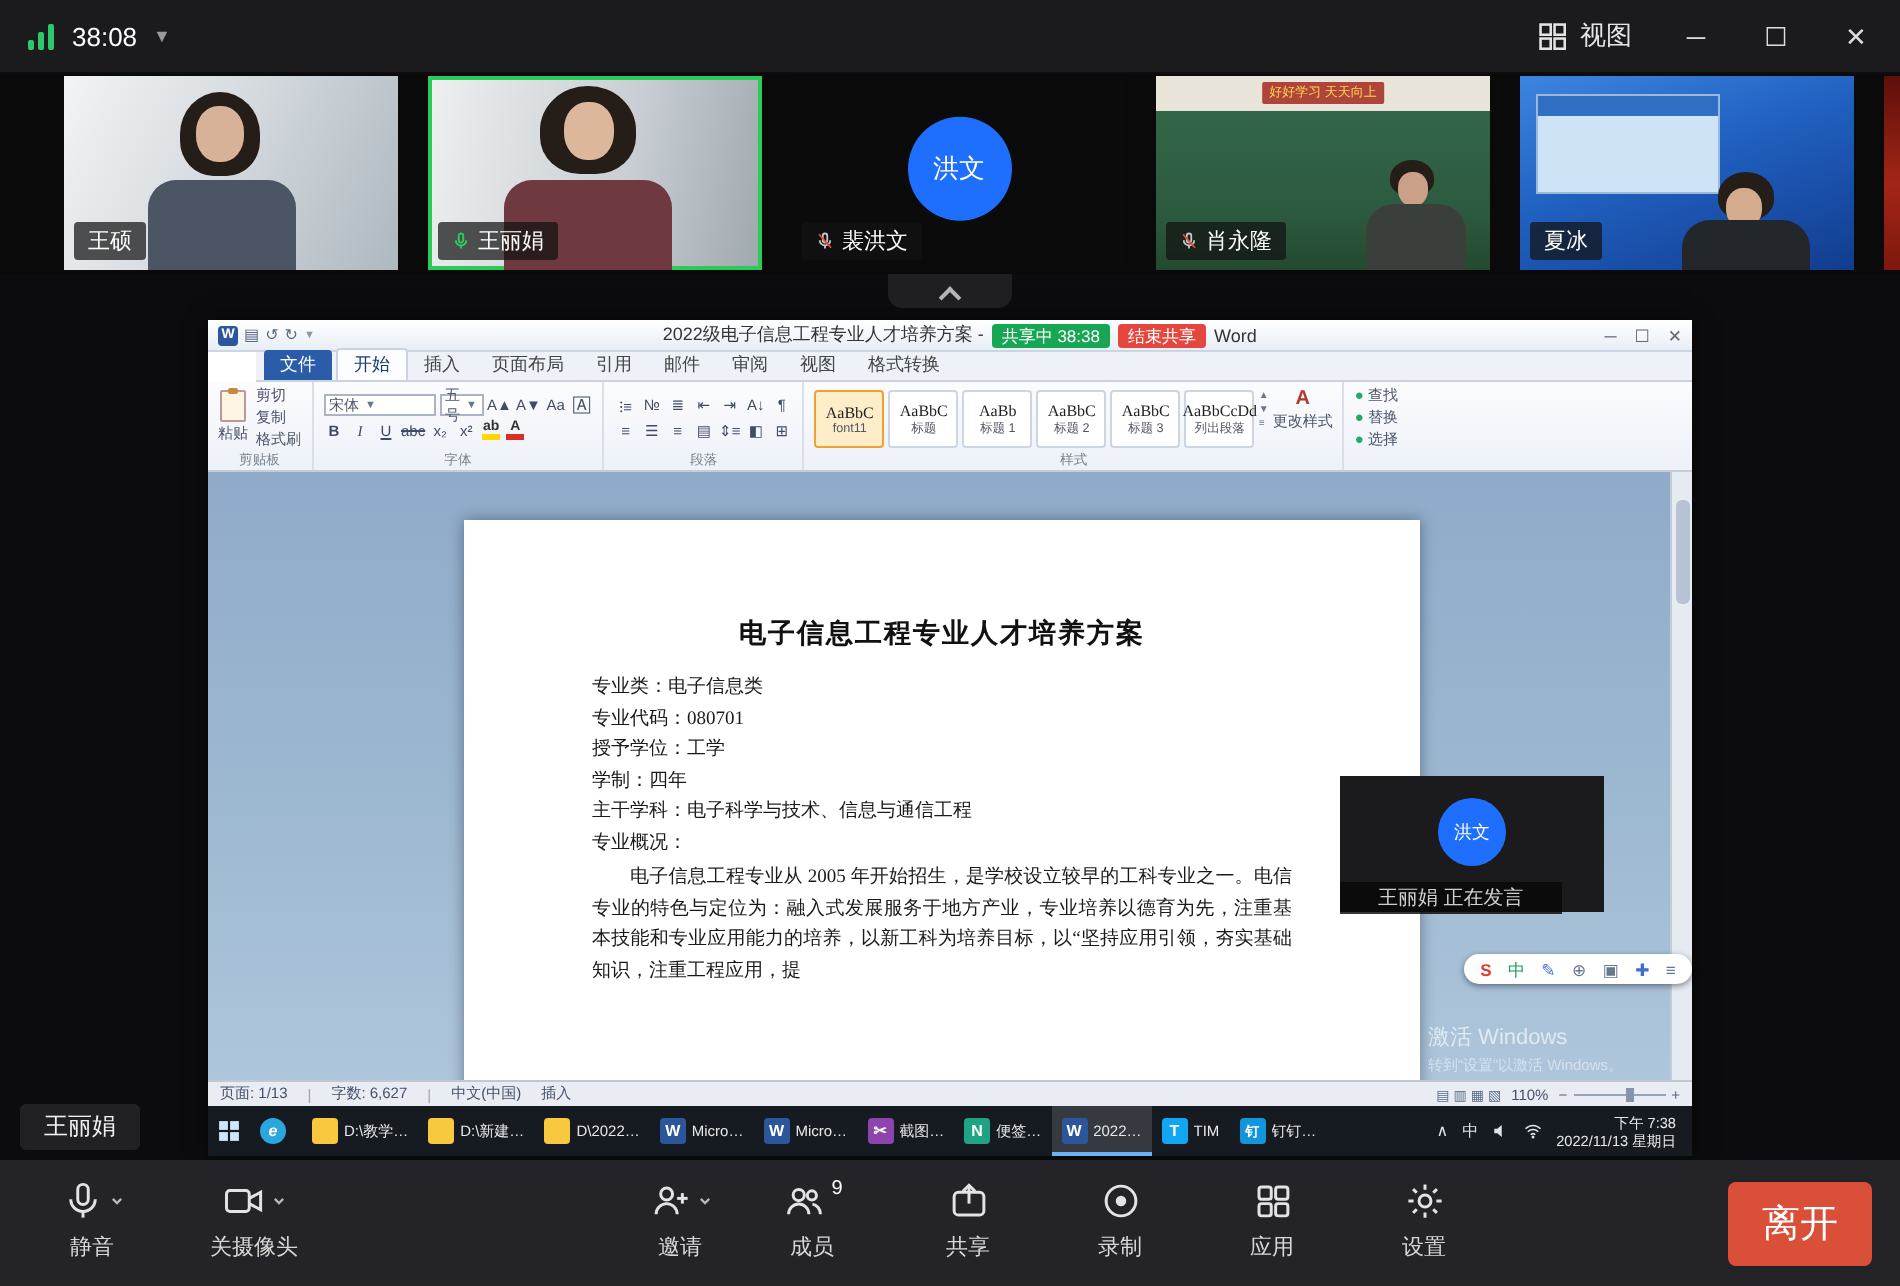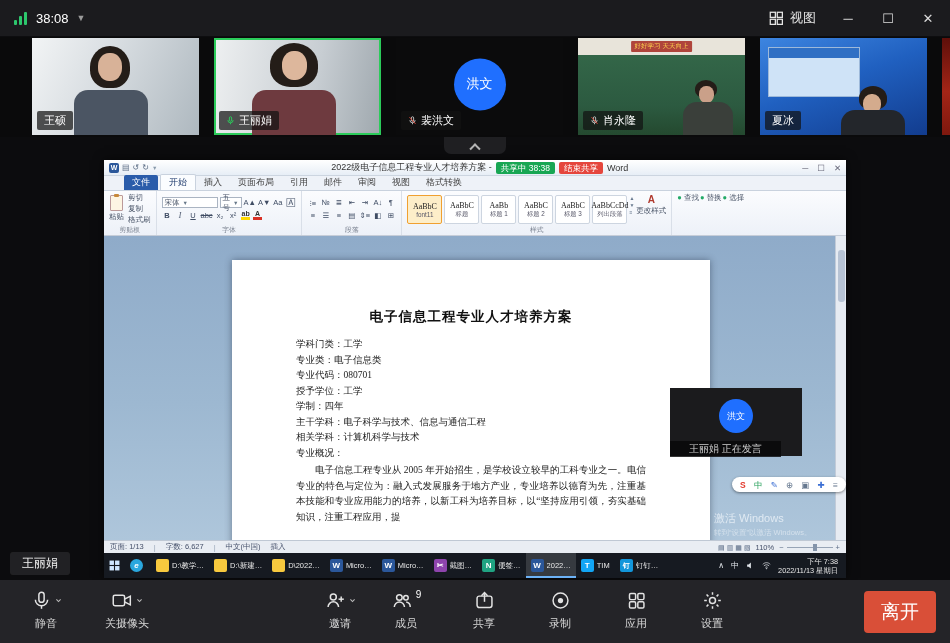--- a/index.html
+++ b/index.html
@@ -64,21 +64,21 @@
   .qat .wlogo { width:10px; height:10px; background:#2b579a; color:#fff; font-size:7px; font-weight:bold;
     display:flex;align-items:center;justify-content:center; border-radius:2px; }
   .wtitle-center { margin:0 auto; display:flex; align-items:center; gap:4px; }
   .pill { color:#fff; font-size:8.5px; line-height:12px; padding:0 5px; border-radius:2px; cursor:pointer; }
   .pill-green { background:var(--share-green,#17a653); }
   .pill-red { background:var(--stop-red,#e5463d); }
   .wctl { display:flex; gap:9px; color:#667; font-size:8.5px; }
   .wctl span{cursor:pointer;}
 
   .mtabs { height:15px; background:#eef2f8; border-bottom:1px solid #c9d2de; display:flex;
-    align-items:flex-end; padding-left:20px; font-size:9px; color:#444; }
+    align-items:flex-end; padding-left:4px; font-size:9px; color:#444;margin-left:24px; }
   .mtab { padding:1px 8px 1px; cursor:pointer; }
   .mtab.file { background:#2a5caa; color:#fff; border-radius:2px 2px 0 0; margin-right:2px; }
   .mtab.active { background:#fbfdff; border:1px solid #c9d2de; border-bottom:none;
     border-radius:2px 2px 0 0; color:#1f3b6d; }
 
   .ribbon { height:45px; background:linear-gradient(#fbfcfe,#edf1f8); border-bottom:1px solid #c6cdd8;
     display:flex; font-size:7.5px; color:#4a5568; }
   .rgroup { position:relative; border-right:1px solid #d9dfe8; padding:2px 5px 10px; display:flex; gap:4px; }
   .glabel { position:absolute; bottom:0; left:0; right:0; text-align:center; font-size:6.8px; color:#7a8290; }
   .paste-big { display:flex; flex-direction:column; align-items:center; gap:1px; cursor:pointer; padding-top:2px;}
@@ -99,21 +99,21 @@
   .chip span { width:9px; height:3px; }
   .stylegal { display:flex; gap:2px; align-items:flex-start; padding-top:2px; }
   .style-item { width:35px; height:29px; background:#fff; border:1px solid #cdd5e0; border-radius:2px;
     display:flex; flex-direction:column; align-items:center; justify-content:center; cursor:pointer; }
   .style-item.sel { border-color:#f0a030; background:#fdeec9; }
   .style-item .sp { font-size:8px; font-family:"Liberation Serif",serif; color:#222; line-height:9px;}
   .style-item .sl { font-size:6.3px; color:#556; }
   .gal-arrows { display:flex; flex-direction:column; gap:1px; justify-content:center; color:#68798f; font-size:5px;}
   .chgstyle { display:flex; flex-direction:column; align-items:center; justify-content:center; gap:1px; cursor:pointer;}
   .chgstyle .aa { font-size:10px; font-weight:bold; color:#b03a2e; line-height:10px;}
-  .editcol { display:flex; flex-direction:row; gap:1px; justify-content:flex-end; }
+  .editcol { display:flex; flex-direction:column; gap:1px; justify-content:flex-end; }
   .editcol span { cursor:pointer; white-space:nowrap; }
   .editcol .dot { color:#2a6; }
 
   .docarea { position:absolute; top:76px; left:0; right:0; height:304px; overflow:hidden;
     background:linear-gradient(180deg,#8fabc9 0%,#9db8d1 55%,#aec6db 100%); }
   .vscroll { position:absolute; right:0; top:0; bottom:0; width:11px; background:#e6ebf2;
     border-left:1px solid #c2cbd8; }
   .vthumb { position:absolute; top:14px; left:2px; width:7px; height:52px; background:#b7c3d4; border-radius:3px; cursor:pointer;}
   .page { position:absolute; left:128px; top:24px; width:478px; height:430px; background:#fff;
     box-shadow:0 0 7px rgba(20,30,50,.45); }
@@ -429,27 +429,25 @@
           <span><i class="dot">●</i> <span>替换</span></span>
           <span><i class="dot">●</i> <span>选择</span></span>
         </div>
       </div>
     </div>
 
     <div class="docarea">
       <div class="page">
         <div class="page-inner">
           <div class="doc-title">电子信息工程专业人才培养方案</div>
-          <div class="doc-line">学科门类：工学</div>
           <div class="doc-line">专业类：电子信息类</div>
           <div class="doc-line">专业代码：080701</div>
           <div class="doc-line">授予学位：工学</div>
           <div class="doc-line">学制：四年</div>
           <div class="doc-line">主干学科：电子科学与技术、信息与通信工程</div>
-          <div class="doc-line">相关学科：计算机科学与技术</div>
           <div class="doc-line">专业概况：</div>
           <div class="doc-para">电子信息工程专业从 2005 年开始招生，是学校设立较早的工科专业之一。电信专业的特色与定位为：融入式发展服务于地方产业，专业培养以德育为先，注重基本技能和专业应用能力的培养，以新工科为培养目标，以“坚持应用引领，夯实基础知识，注重工程应用，提</div>
         </div>
       </div>
       <div class="vscroll">
         <div class="vthumb"></div>
       </div>
     </div>
 
     <div class="speaker-overlay">

